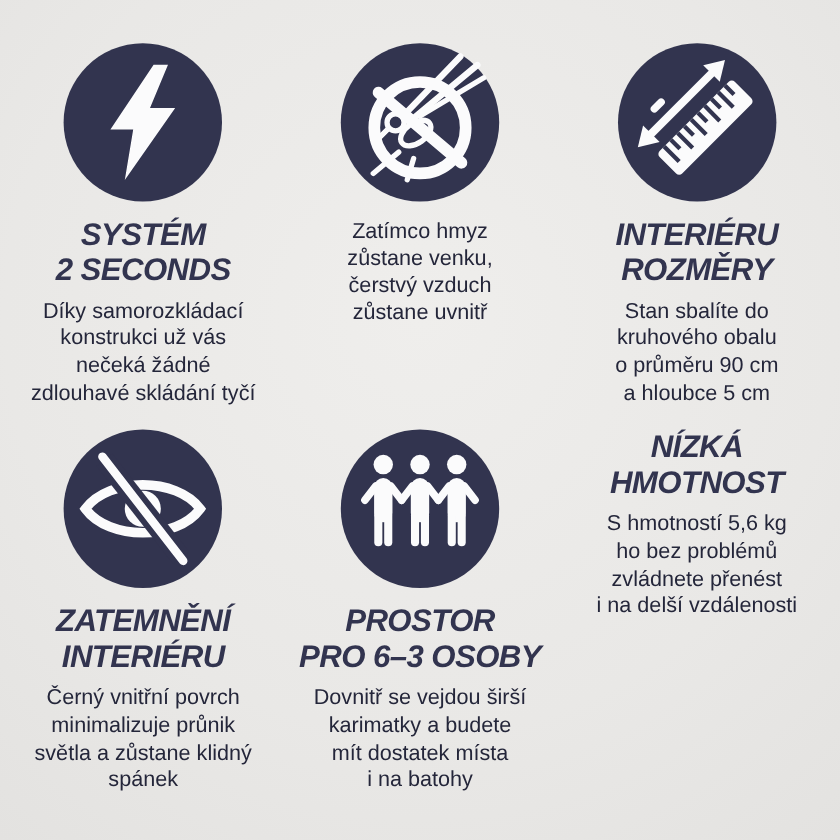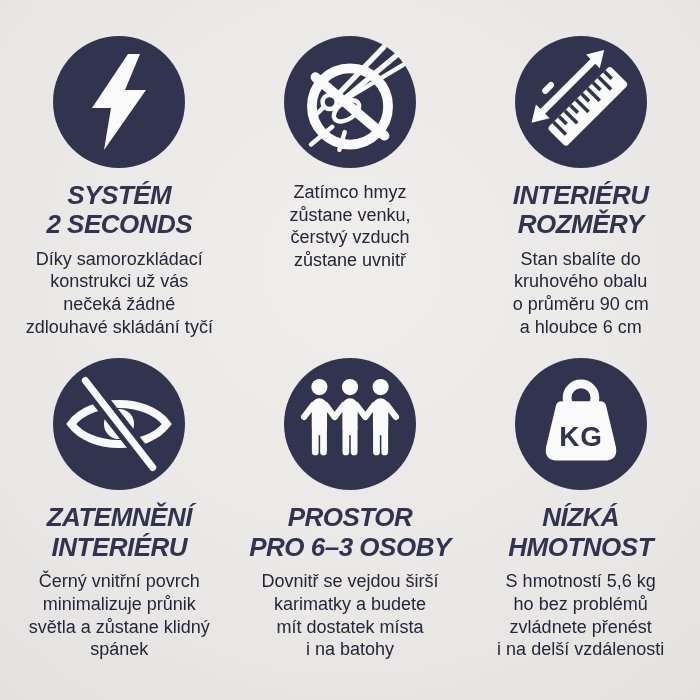--- a/index.html
+++ b/index.html
@@ -106,21 +106,21 @@
             <polygon points="130,47 112,36 112,58" fill="#fbfbfc"></polygon>
             <rect x="47" y="29" width="16" height="7" rx="3.5" fill="#fbfbfc"></rect>
           </g>
         </svg>
       </div>
       <h2 class="tile-title">INTERIÉRU
 ROZMĚRY</h2>
       <p class="tile-body">Stan sbalíte do
 kruhového obalu
 o průměru 90 cm
-a hloubce 6 cm</p>
+a hloubce 5 cm</p>
     </div>
 
     <div class="tile">
       <div class="icon-circle">
         <svg width="124" height="124" viewBox="0 0 140 140" aria-hidden="true">
           <path d="M16 70 C38 40 102 40 124 70 C102 100 38 100 16 70 Z" fill="none" stroke="#fbfbfc" stroke-width="9"></path>
           <circle cx="70" cy="70" r="17" fill="#fbfbfc"></circle>
           <line x1="34" y1="24" x2="106" y2="116" stroke="#32344f" stroke-width="19"></line>
           <line x1="32" y1="21" x2="108" y2="119" stroke="#fbfbfc" stroke-width="8" stroke-linecap="round"></line>
         </svg>
@@ -162,27 +162,20 @@
       </div>
       <h2 class="tile-title">PROSTOR
 PRO 6–3 OSOBY</h2>
       <p class="tile-body">Dovnitř se vejdou širší
 karimatky a budete
 mít dostatek místa
 i na batohy</p>
     </div>
 
     <div class="tile">
-      <div class="icon-circle">
-        <svg width="122" height="122" viewBox="0 0 140 140" aria-hidden="true">
-          <circle cx="70" cy="40" r="16" fill="none" stroke="#fbfbfc" stroke-width="10"></circle>
-          <path d="M48 44 H92 Q98 44 99 50 L110 96 Q113 112 96 112 H44 Q27 112 30 96 L41 50 Q42 44 48 44 Z" fill="#fbfbfc"></path>
-          <text class="kg-label" x="70" y="95" font-size="32" letter-spacing="1" fill="#32344f" text-anchor="middle">KG</text>
-        </svg>
-      </div>
       <h2 class="tile-title">NÍZKÁ
 HMOTNOST</h2>
       <p class="tile-body">S hmotností 5,6 kg
 ho bez problémů
 zvládnete přenést
 i na delší vzdálenosti</p>
     </div>
 
   </div>
 </div>

